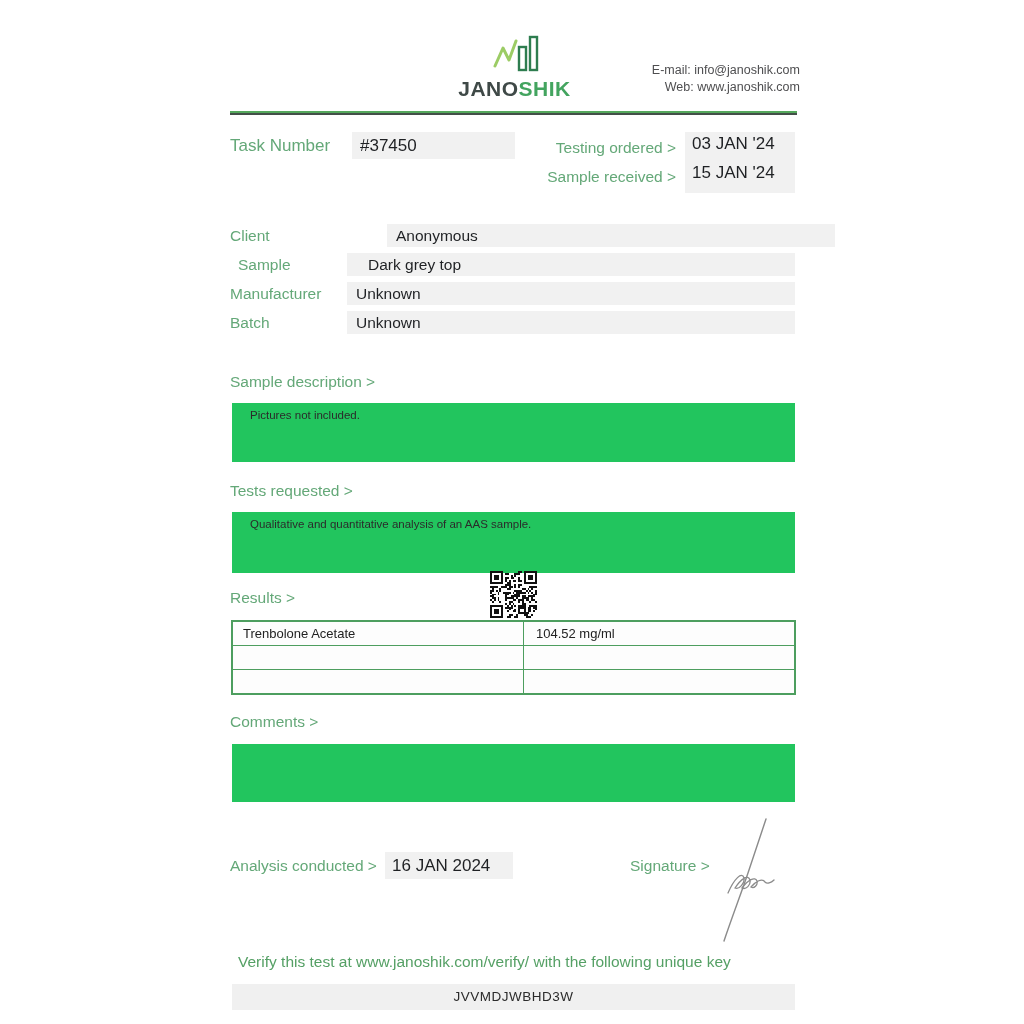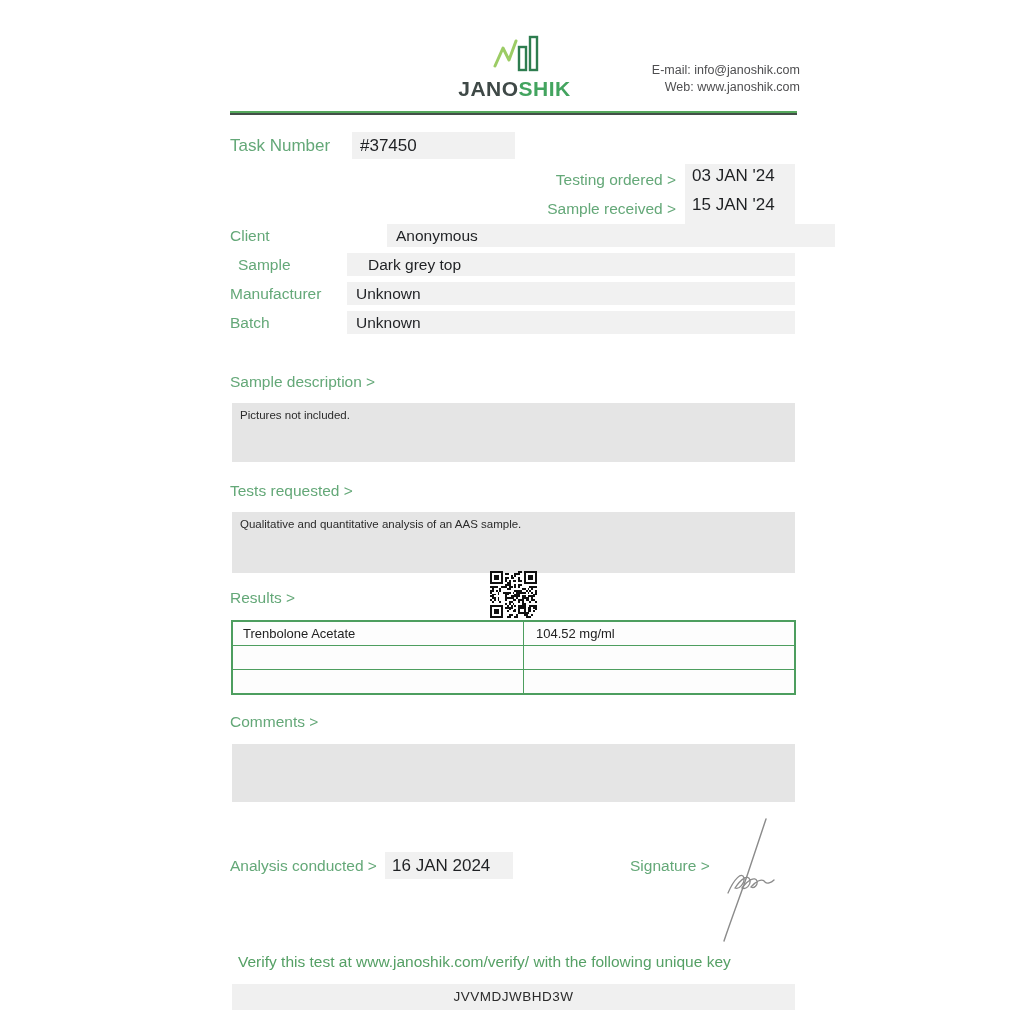--- a/index.html
+++ b/index.html
@@ -7,33 +7,33 @@
     position:relative;width:1024px;height:1024px;background:#ffffff;
     font-family:"Liberation Sans", sans-serif;color:#1f2124;overflow:hidden;
   }
   .abs{position:absolute;}
   .title{font-size:33px;letter-spacing:1px;color:#55a85c;font-weight:400;}
   .label-lg{font-size:17px;color:#64a878;}
   .label-md{font-size:15.5px;color:#64a878;}
   .value-box{background:#f1f1f1;color:#1f2124;overflow:hidden;white-space:nowrap;}
   .contact{font-size:12.5px;color:#4e4e50;text-align:right;line-height:17px;}
   .divider{height:2px;background:#55a85c;border-bottom:2px solid #434f48;}
-  .big-box{background:#e5e5e5;font-size:11.5px;color:#2b2b2b;padding:6px 8px;box-sizing:border-box;}
+  .big-box{background:#22c55e;font-size:11.5px;color:#2b2b2b;padding:6px 18px;box-sizing:border-box;}
   .wordmark{font-size:21px;font-weight:bold;letter-spacing:0.5px;white-space:nowrap;}
   .wm-dark{color:#3f4947;}
   .wm-green{color:#43a45f;}
   table.results{border-collapse:collapse;width:563px;table-layout:fixed;}
   table.results td{
     border:1px solid #4d9e5f;height:23px;font-size:13px;color:#222;
     padding:0 0 0 10px;overflow:hidden;white-space:nowrap;background:#fdfdfd;
   }
   table.results{border:1px solid #4d9e5f;outline:1px solid #4d9e5f;}
   .verify-line{font-size:15.5px;color:#55a065;white-space:nowrap;}
   .key-bar{background:#f0f0f0;text-align:center;font-size:13.5px;letter-spacing:0.5px;color:#2b2b2b;line-height:26px;}
-  .right-field{display:flex;align-items:center;margin-top:32px;}
+  .right-field{display:flex;align-items:center;}
   .right-field .fl{font-size:15.5px;color:#64a878;margin-right:9px;white-space:nowrap;}
   .right-field .fv{width:110px;height:32px;line-height:24px;font-size:17px;padding-left:7px;box-sizing:border-box;}
 </style>
 </head>
 <body>
 
 <div class="page">
 
 
   <div class="abs" style="left:452px;top:33px;width:125px;text-align:center;">

